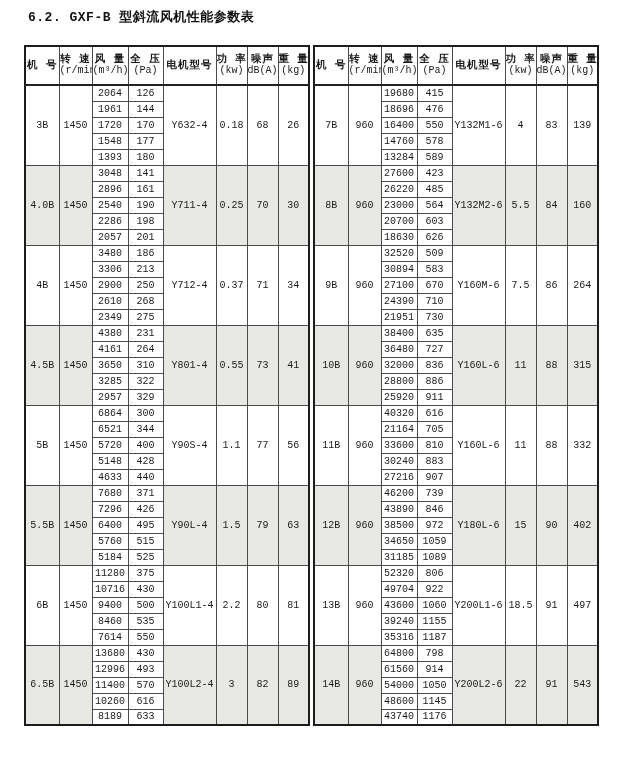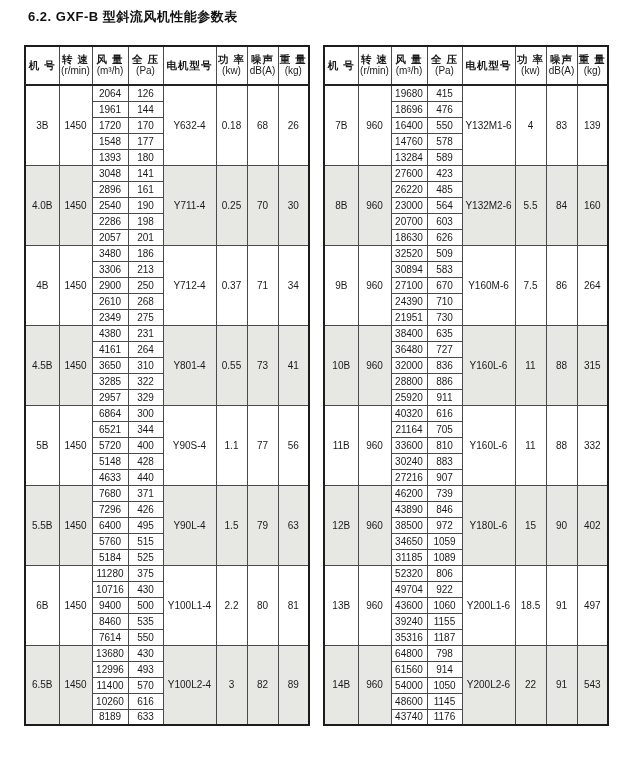--- a/index.html
+++ b/index.html
@@ -8,36 +8,37 @@
     background: #ffffff;
     font-family: "Liberation Sans", "DejaVu Sans", sans-serif;
     color: #1a1a1a;
   }
   .page {
     position: relative;
     width: 618px;
     height: 760px;
     background: #ffffff;
     overflow: hidden;
+    font-family: Liberation Mono, monospace;
   }
   .doc-title {
     position: absolute;
     left: 28px;
     top: 8px;
     font-size: 13px;
     font-weight: 600;
     letter-spacing: 0.5px;
     color: #111;
   }
   .tables-wrap {
     position: absolute;
     left: 24px;
     top: 45px;
     display: flex;
-    gap: 13px;
+    gap: 3px;
   }
   table.spec {
     border-collapse: collapse;
     table-layout: fixed;
     width: 284px;
     border: 2px solid #1c1c1c;
   }
   table.spec th, table.spec td {
     border: 1px solid #4a4a4a;
     padding: 0;

